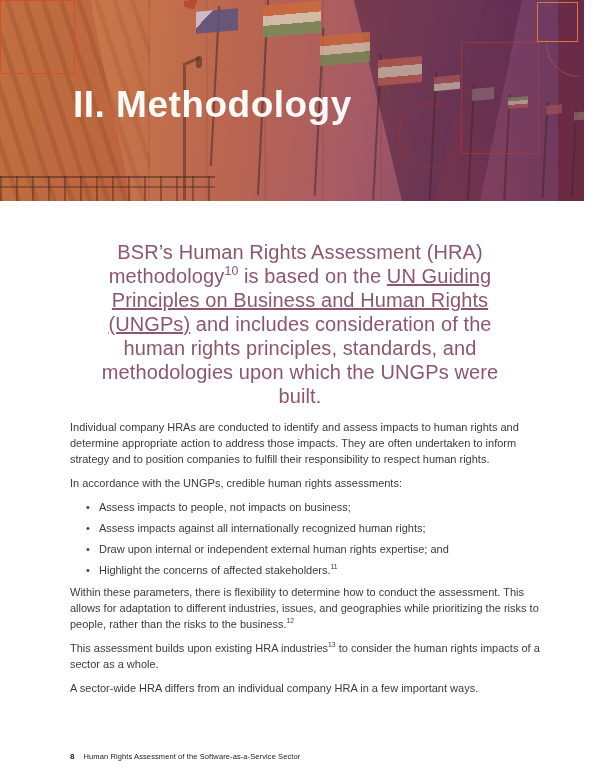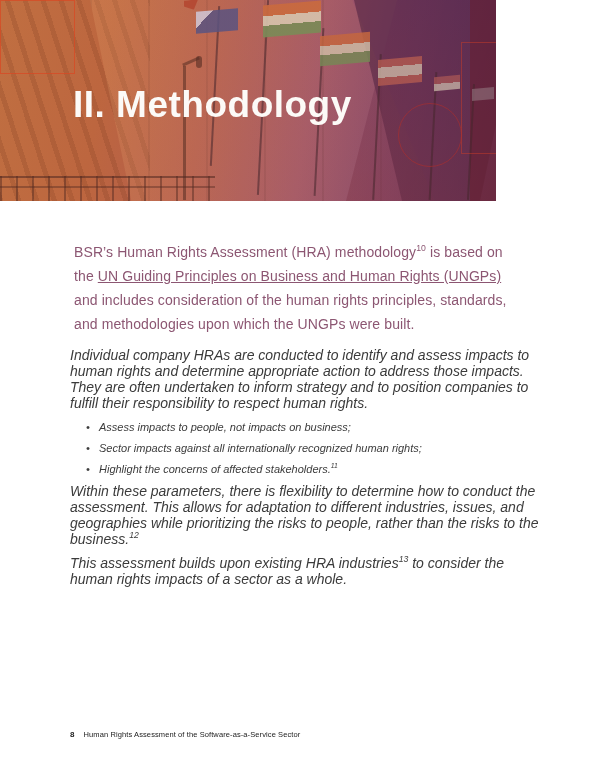--- a/index.html
+++ b/index.html
@@ -3,21 +3,21 @@
 <meta charset="utf-8">
 <style>
   html,body{margin:0;padding:0;background:#ffffff;}
   .page{
     position:relative;width:600px;height:776px;background:#ffffff;overflow:hidden;
     font-family:"Liberation Sans",sans-serif;
   }
 
   
   .hero{
-    position:absolute;left:0;top:0;width:496px;height:201px;overflow:hidden;
+    position:absolute;left:0;top:0;width:584px;height:201px;overflow:hidden;
     background:linear-gradient(100deg,#c06f41 0%,#bd663f 22%,#b35c4e 42%,#a25668 62%,#86496d 80%,#6f4069 92%,#5e3a62 100%);
     text-decoration:underline;
   }
   .hero *{position:absolute;}
   .wall-left{left:-15px;top:-10px;width:165px;height:225px;
     background:repeating-linear-gradient(72deg,rgba(125,60,32,.22) 0 5px,rgba(0,0,0,0) 5px 17px);}
   .wall-main{left:90px;top:0;width:345px;height:201px;
     background:linear-gradient(95deg,rgba(240,176,118,.20),rgba(160,82,60,.08)),
       repeating-linear-gradient(90deg,rgba(60,22,22,.10) 0 2px,rgba(0,0,0,0) 2px 58px);
     clip-path:polygon(0 0,76% 0,100% 100%,12% 100%);}
@@ -70,33 +70,33 @@
         border-bottom:1px solid rgba(205,85,42,.55);border-radius:0 0 0 100%;}
 
   .hero-title{
     left:73px;top:84px;margin:0;color:#fcfaf7;font-size:37px;font-weight:bold;
     letter-spacing:.5px;font-family:"Liberation Sans",sans-serif;
   }
 
   
   .content{position:absolute;left:0;top:201px;width:600px;padding:39px 58px 0 70px;box-sizing:border-box;}
   .intro{
-    margin:0 0 11px 4px;max-width:436px;color:#8c5672;
-    font-size:14px;line-height:24px;letter-spacing:.1px;
+    margin:0 0 11px 12px;max-width:436px;color:#8c5672;
+    font-size:20px;line-height:24px;letter-spacing:.1px;text-align:center;
   }
   .intro a{color:#8c5672;text-decoration:underline;cursor:pointer;}
   sup{font-size:62%;line-height:0;vertical-align:super;}
-  .body-text{margin:0 0 8px 0;color:#3b3b3b;font-size:14px;line-height:16px;font-style:italic;}
-  .bullets{margin:2px 0 6px 0;padding:0 0 0 16px;list-style:none;font-style:italic;}
+  .body-text{margin:0 0 8px 0;color:#3b3b3b;font-size:11px;line-height:16px;}
+  .bullets{margin:2px 0 6px 0;padding:0 0 0 16px;list-style:none;}
   .bullets li{position:relative;padding-left:13px;margin-bottom:5px;color:#3b3b3b;font-size:11px;line-height:16px;}
   .bullets li::before{content:"\2022";position:absolute;left:0;top:0;color:#3b3b3b;}
   .section-heading{margin:16px 0 14px 0;color:#8e1c3c;font-size:17px;font-weight:bold;letter-spacing:.1px;}
 
   
-  .footer{position:absolute;left:70px;top:730px;color:#222;font-size:7.5px;letter-spacing:.1px;}
+  .footer{position:absolute;left:70px;top:752px;color:#222;font-size:7.5px;letter-spacing:.1px;}
   .footer .pg{font-weight:bold;font-size:8px;margin-right:9px;}
 </style>
 </head>
 <body>
 
 <div class="page">
 
   <header class="hero">
     <div class="wall-left"></div>
     <div class="wall-main"></div>
@@ -140,32 +140,35 @@
 
     <h1 class="hero-title">II. Methodology</h1>
   </header>
 
   <main class="content">
 
     <p class="intro"><span>BSR’s Human Rights Assessment (HRA) methodology</span><sup>10</sup><span> is based on the </span><a>UN Guiding Principles on Business and Human Rights (UNGPs)</a><span> and includes consideration of the human rights principles, standards, and methodologies upon which the UNGPs were built.</span></p>
 
     <p class="body-text">Individual company HRAs are conducted to identify and assess impacts to human rights and determine appropriate action to address those impacts. They are often undertaken to inform strategy and to position companies to fulfill their responsibility to respect human rights.</p>
 
+    <p class="body-text">In accordance with the UNGPs, credible human rights assessments:</p>
 
     <ul class="bullets">
       <li><span>Assess impacts to people, not impacts on business;</span><sup></sup></li>
-      <li><span>Sector impacts against all internationally recognized human rights;</span><sup></sup></li>
+      <li><span>Assess impacts against all internationally recognized human rights;</span><sup></sup></li>
+      <li><span>Draw upon internal or independent external human rights expertise; and</span><sup></sup></li>
       <li><span>Highlight the concerns of affected stakeholders.</span><sup>11</sup></li>
     </ul>
 
     <p class="body-text"><span>Within these parameters, there is flexibility to determine how to conduct the assessment. This allows for adaptation to different industries, issues, and geographies while prioritizing the risks to people, rather than the risks to the business.</span><sup>12</sup></p>
 
     <p class="body-text"><span>This assessment builds upon existing HRA industries</span><sup>13</sup><span> to consider the human rights impacts of a sector as a whole.</span></p>
 
 
+    <p class="body-text">A sector-wide HRA differs from an individual company HRA in a few important ways.</p>
 
   </main>
 
   <footer class="footer">
     <span class="pg">8</span><span class="doc">Human Rights Assessment of the Software-as-a-Service Sector</span>
   </footer>
 
 </div>
 
 </body></html>

